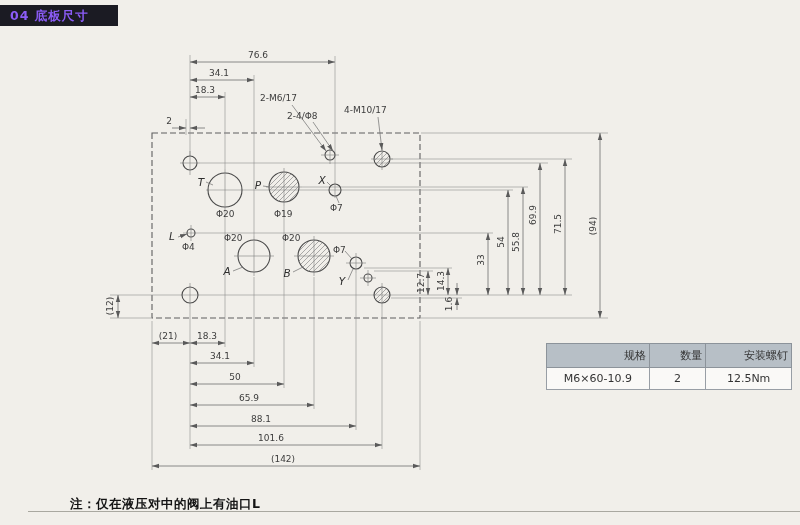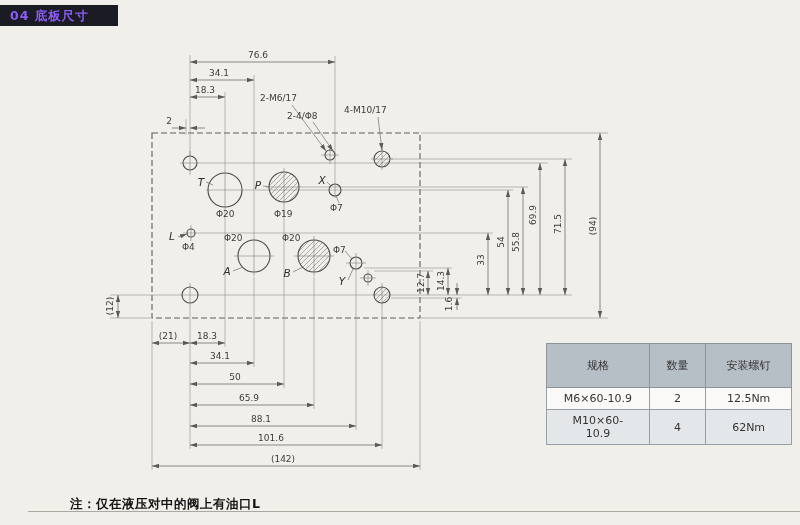--- a/index.html
+++ b/index.html
@@ -20,22 +20,22 @@
   .tl{font-size:9px;}
   .ext{stroke:#8f8f8f;stroke-width:0.6;}
   .dim{stroke:#6f6f6f;stroke-width:0.8;fill:none;}
   .lead{stroke:#6f6f6f;stroke-width:0.7;fill:none;}
   .plate{stroke:#5f5f5f;stroke-width:1.1;fill:none;stroke-dasharray:6 3;}
   .c{stroke:#4a4a4a;stroke-width:1.1;}
   .cross{stroke:#7d7d7d;stroke-width:0.6;}
   .screw-panel{position:absolute;left:546px;top:343px;width:246px;}
   .screw-title{font-size:13px;font-weight:bold;color:#1f1f1f;margin:0 0 7px 2px;letter-spacing:1px;}
   .screw-panel table{border-collapse:collapse;width:100%;font-size:11px;color:#333;}
-  .screw-panel th{background:#b7bfc6;font-weight:normal;border:1px solid #8c939a;padding:14px 3px;text-align:center;}
-  .screw-panel td{border:1px solid #989ea5;padding:4px 15px;text-align:center;background:#faf9f7;}
+  .screw-panel th{background:#b7bfc6;font-weight:normal;border:1px solid #8c939a;padding:4px 3px;text-align:right;}
+  .screw-panel td{border:1px solid #989ea5;padding:4px 9px;text-align:center;background:#faf9f7;}
   .screw-panel tr.alt td{background:#e4e7e9;}
   .note{position:absolute;left:70px;top:484px;font-size:12.5px;color:#141414;font-weight:600;letter-spacing:0.5px;margin-top:12px;}
   .bottom-rule{position:absolute;left:28px;right:0;top:511px;height:1px;background:#a9a8a0;}
 </style>
 </head>
 <body>
 
 <div class="header-bar">
   <span>04 底板尺寸</span>
 </div>
@@ -232,24 +232,19 @@
         <th>数量</th>
         <th>安装螺钉</th>
       </tr>
     </thead>
     <tbody>
       <tr>
         <td>M6×60-10.9</td>
         <td>2</td>
         <td>12.5Nm</td>
       </tr>
-      <tr class="alt">
-        <td>M10×60-10.9</td>
-        <td>4</td>
-        <td>62Nm</td>
-      </tr>
     </tbody>
   </table>
 </div>
 
 <div class="note">注：仅在液压对中的阀上有油口L</div>
 
 <div class="bottom-rule"></div>
 
 </body></html>

